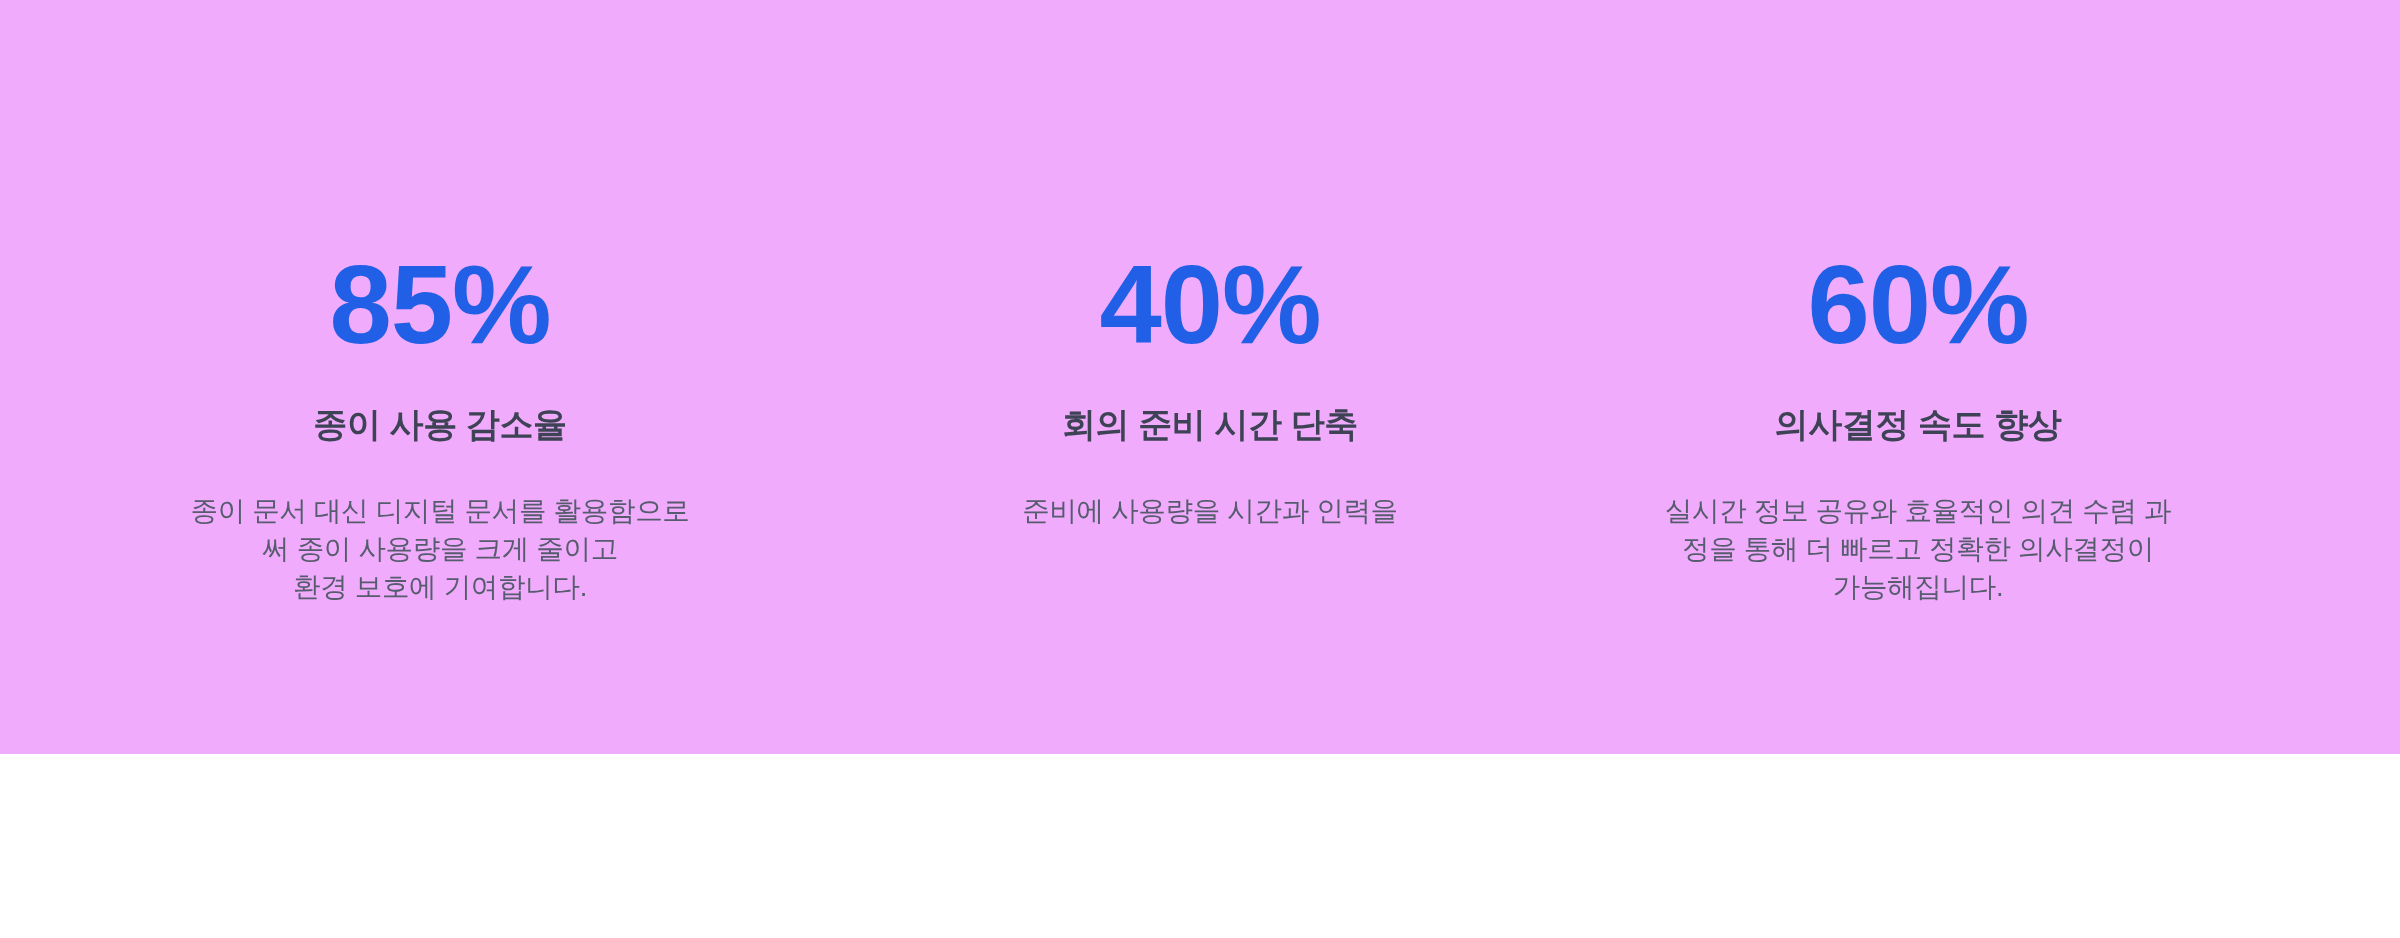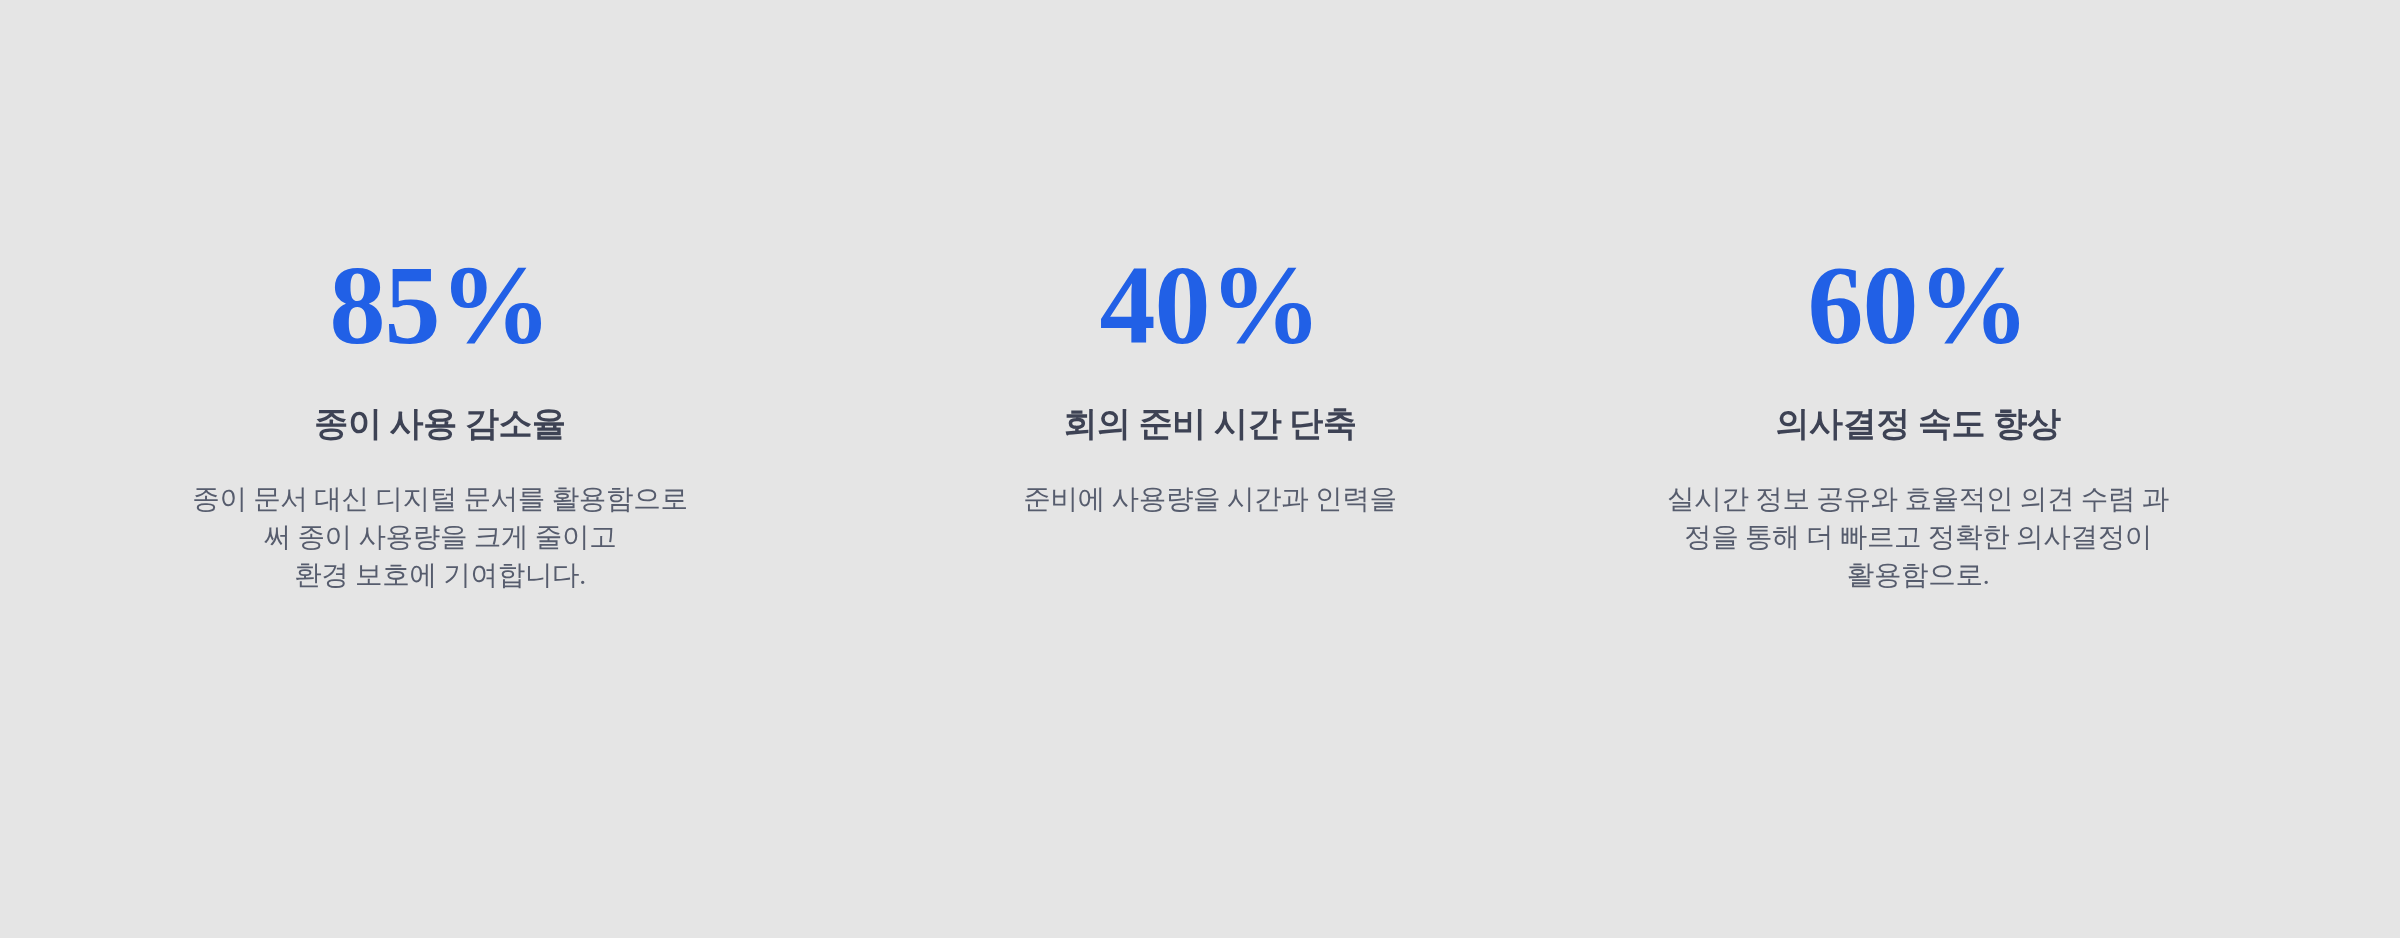--- a/index.html
+++ b/index.html
@@ -12,24 +12,23 @@
     height: 938px;
     background: #ffffff;
     font-family: "Liberation Sans", "DejaVu Sans", sans-serif;
     -webkit-font-smoothing: antialiased;
     overflow: hidden;
   }
 
   .stats-section {
     position: relative;
     width: 2400px;
-    height: 938px;
-    background: #e5e5e5;
+    height: 754px;
+    background: #f0abfc;
     box-sizing: border-box;
-    font-family: Liberation Serif, serif;
   }
 
   .stats-row {
     position: absolute;
     top: 248px;
     left: 0;
     width: 2400px;
     display: flex;
     flex-direction: row;
     align-items: flex-start;
@@ -68,21 +67,21 @@
     padding-top: 28px;
     letter-spacing: -0.4px;
     white-space: nowrap;
   }
 
   .stat-desc {
     font-size: 27.5px;
     line-height: 38px;
     font-weight: 400;
     color: #565c6d;
-    margin: 0;
+    margin: 12px;
     padding-top: 22px;
     letter-spacing: -0.3px;
   }
 
   .stat-desc .desc-line {
     display: block;
     white-space: nowrap;
   }
 </style>
 </head>
@@ -108,18 +107,18 @@
         <span class="desc-line">준비에 사용량을 시간과 인력을</span>
       </div>
     </div>
 
     <div class="stat-card col-3">
       <div class="stat-value">60%</div>
       <div class="stat-title">의사결정 속도 향상</div>
       <div class="stat-desc">
         <span class="desc-line">실시간 정보 공유와 효율적인 의견 수렴 과</span>
         <span class="desc-line">정을 통해 더 빠르고 정확한  의사결정이</span>
-        <span class="desc-line">활용함으로.</span>
+        <span class="desc-line">가능해집니다.</span>
       </div>
     </div>
 
   </div>
 </div>
 
 </body></html>

